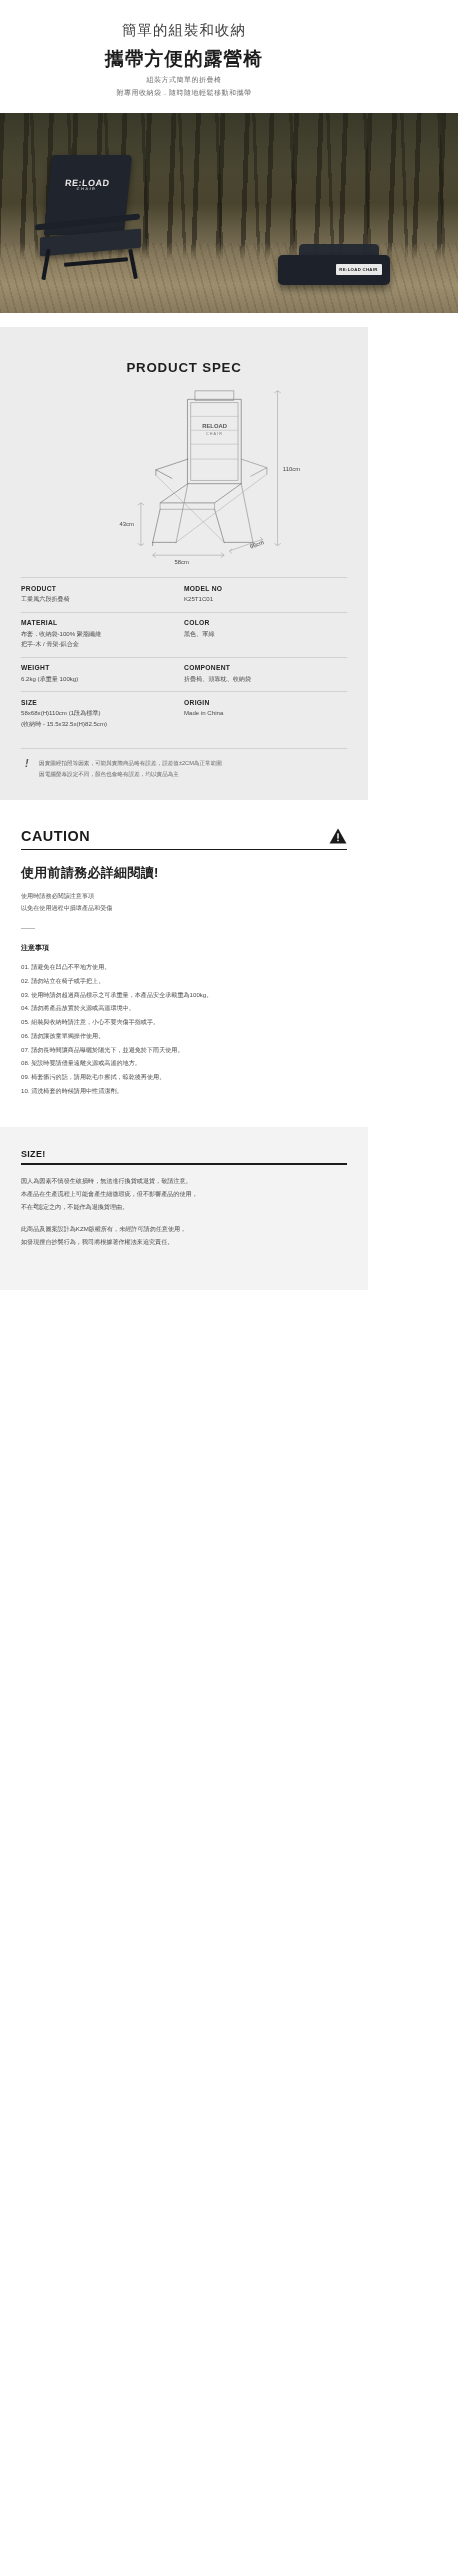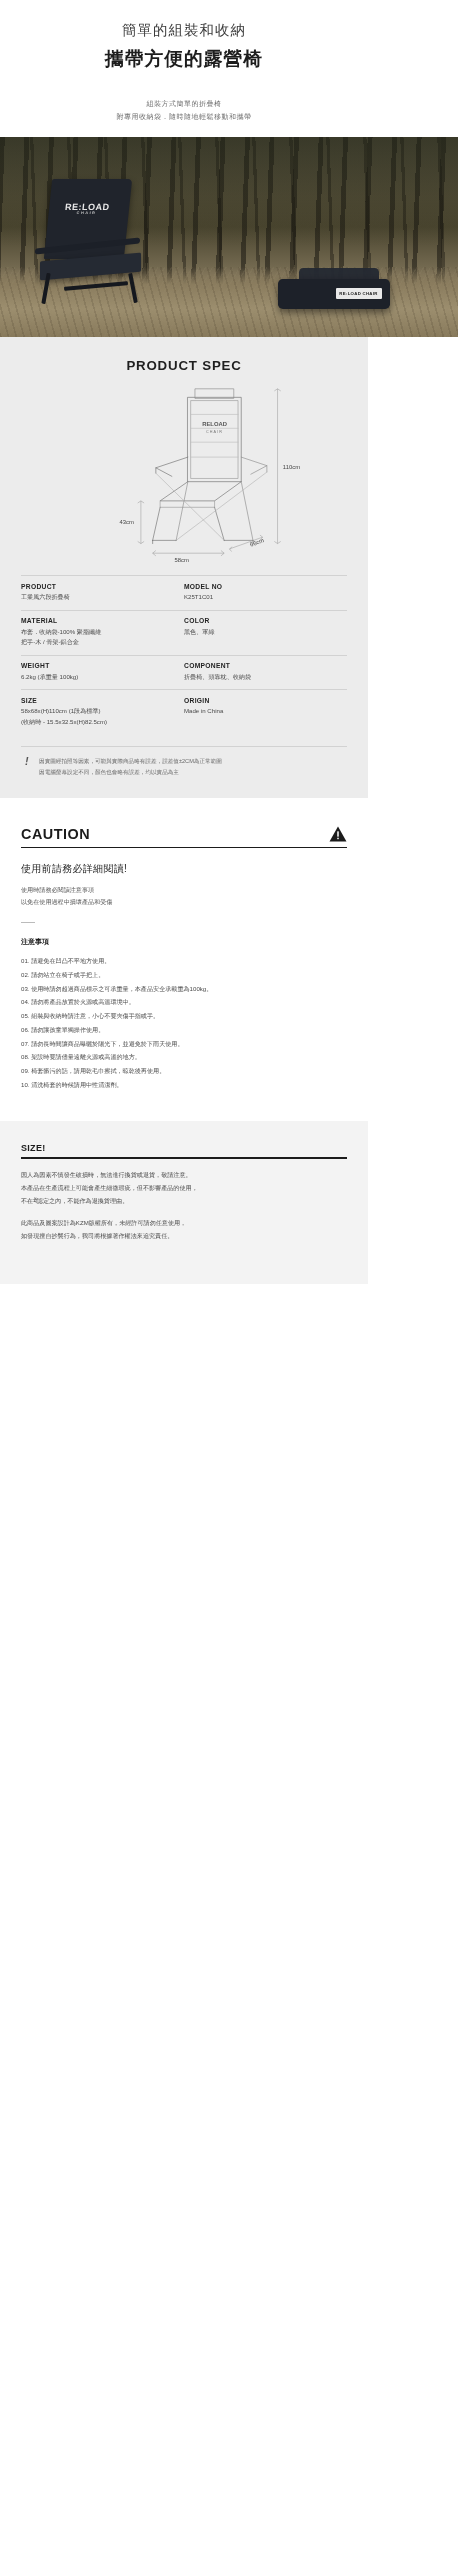--- a/index.html
+++ b/index.html
@@ -24,21 +24,21 @@
     letter-spacing: 1.1px;
     color: #3a3a3a;
     font-weight: 400;
     margin-bottom: 5.3px;
   }
   .hero-line2 {
     font-size: 18.7px;
     font-weight: 700;
     letter-spacing: 1.1px;
     color: #1d1d1d;
-    margin-bottom: 25px;
+    margin-bottom: 1px;
   }
   .hero-sub {
     font-size: 7px;
     color: #6e6e6e;
     line-height: 1.9;
     letter-spacing: 0.5px;
   }
 
   
   .photo {
@@ -114,21 +114,21 @@
     background:#e9e9e9; color:#222; font-size: 4.3px; font-weight:800;
     display:flex; align-items:center; justify-content:center; letter-spacing:0.3px;
     border-radius:1.1px;
   }
   .bag2 {
     position: absolute; right: 80px; bottom: 51px; width: 80px; height: 18px;
     background: #232832; border-radius: 4.3px; opacity:.95;
   }
 
   
-  .spec-section { background: #ececec; padding: 21px 0 20px 0; }
+  .spec-section { background: #ececec; padding: 33px 0 20px 0; margin-top: 14px; }
   .spec-title {
     text-align: center; font-size: 13.3px; font-weight: 800; letter-spacing: 0.8px;
     color: #1f1f1f; margin-bottom: 4.3px;
   }
   .diagram-wrap { width: 459px; height: 188px; position: relative; }
   .diagram { position:absolute; left:0; top:0; width: 459px; height: 188px; }
 
   
   .spec-table {
     width: 326px; margin: 9.6px auto 0 auto;
@@ -155,21 +155,21 @@
   .note p { margin:0; font-size: 5.6px; color:#6a6a6a; line-height: 1.95; }
 
   
   .caution-section { background: #fff; padding: 28px 0 16px 0; }
   .inner { width: 326px; margin: 0 auto; }
   .caution-head { display:flex; align-items:center; justify-content:space-between; }
   .caution-title { font-size: 14.4px; font-weight: 800; letter-spacing: 0.5px; color:#1b1b1b; }
   .warn-tri { width: 18px; height: 16px; position: relative; }
   .warn-tri svg { display:block; }
   .caution-rule { height: 1.1px; background: #1b1b1b; margin: 5.3px 0 14px 0; }
-  .caution-lead { font-size: 10px; font-weight: 400; color:#222; margin-bottom: 7.5px; letter-spacing:0.3px; }
+  .caution-lead { font-size: 13px; font-weight: 700; color:#222; margin-bottom: 7.5px; letter-spacing:0.3px; }
   .caution-lead-sub { font-size: 6.1px; color:#555; line-height: 2; margin-bottom: 14px; }
   .mini-rule { width: 14px; height: 0.5px; background:#bbb; margin: 0 0 14px 0; }
   .list-title { font-size: 7px; font-weight: 800; color:#1b1b1b; margin-bottom: 7.5px; }
   ol.notes { margin:0; padding:0; list-style:none; }
   ol.notes li { font-size: 6.1px; color:#4a4a4a; line-height: 2.25; }
 
   
   .check-section { background:#f3f3f3; padding: 21.3px 0 32px 0; margin-top: 14px; }
   .check-title { font-size: 9px; font-weight: 800; color:#1b1b1b; letter-spacing:0.3px; }
   .check-rule { height:1.1px; background:#1b1b1b; margin: 4.8px 0 10.7px 0; }

